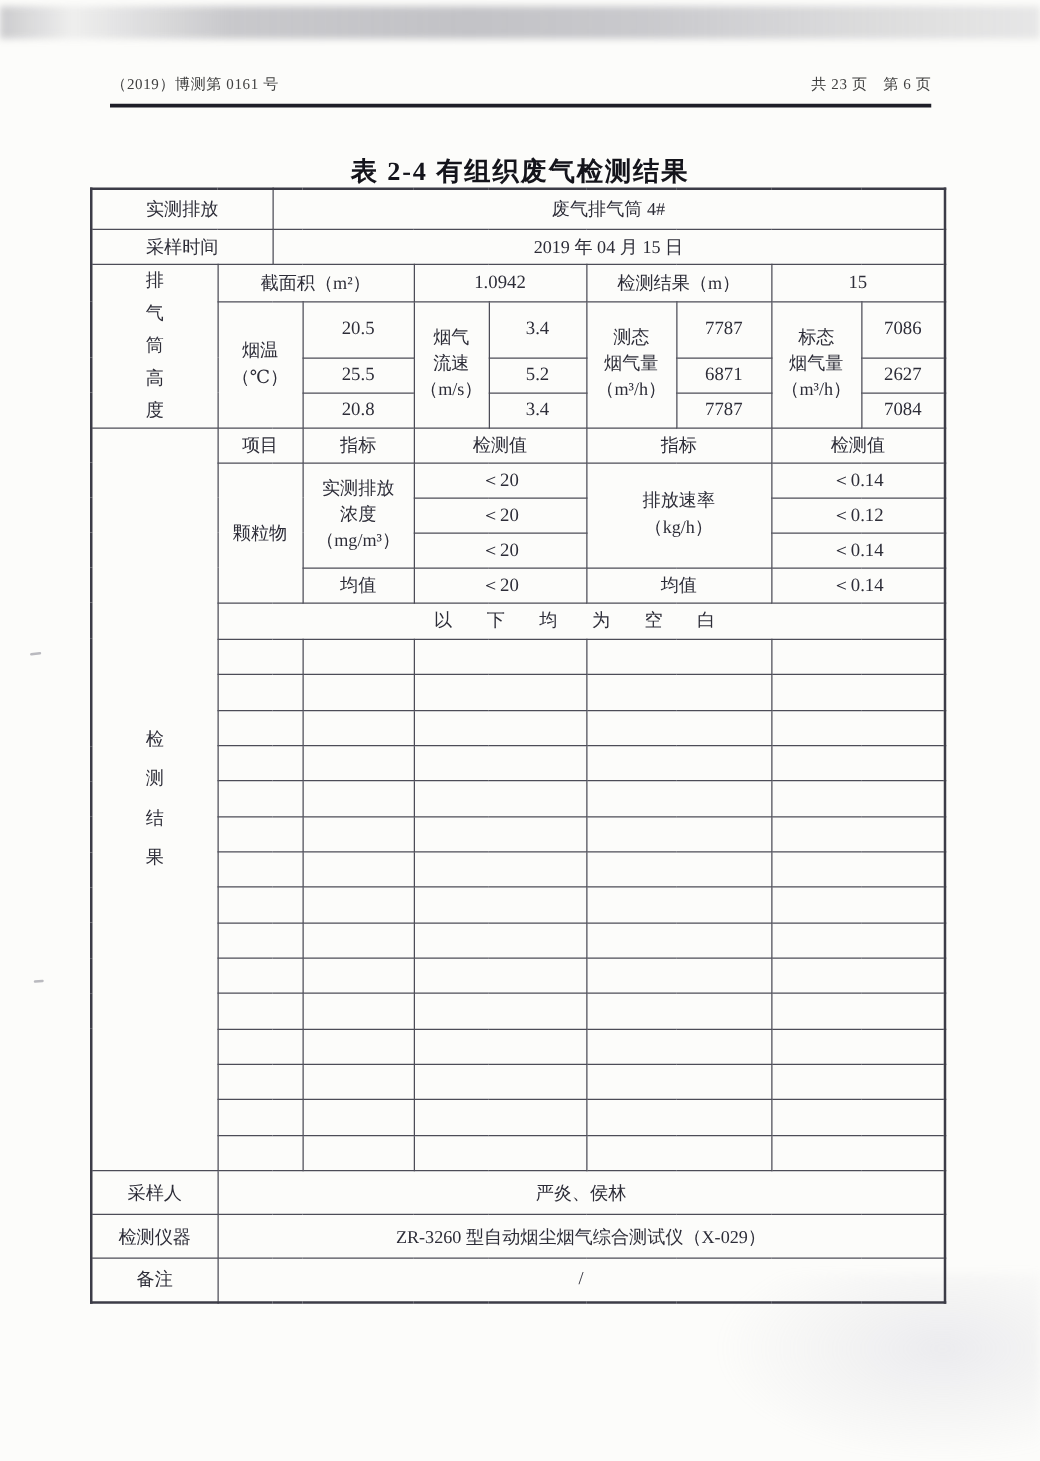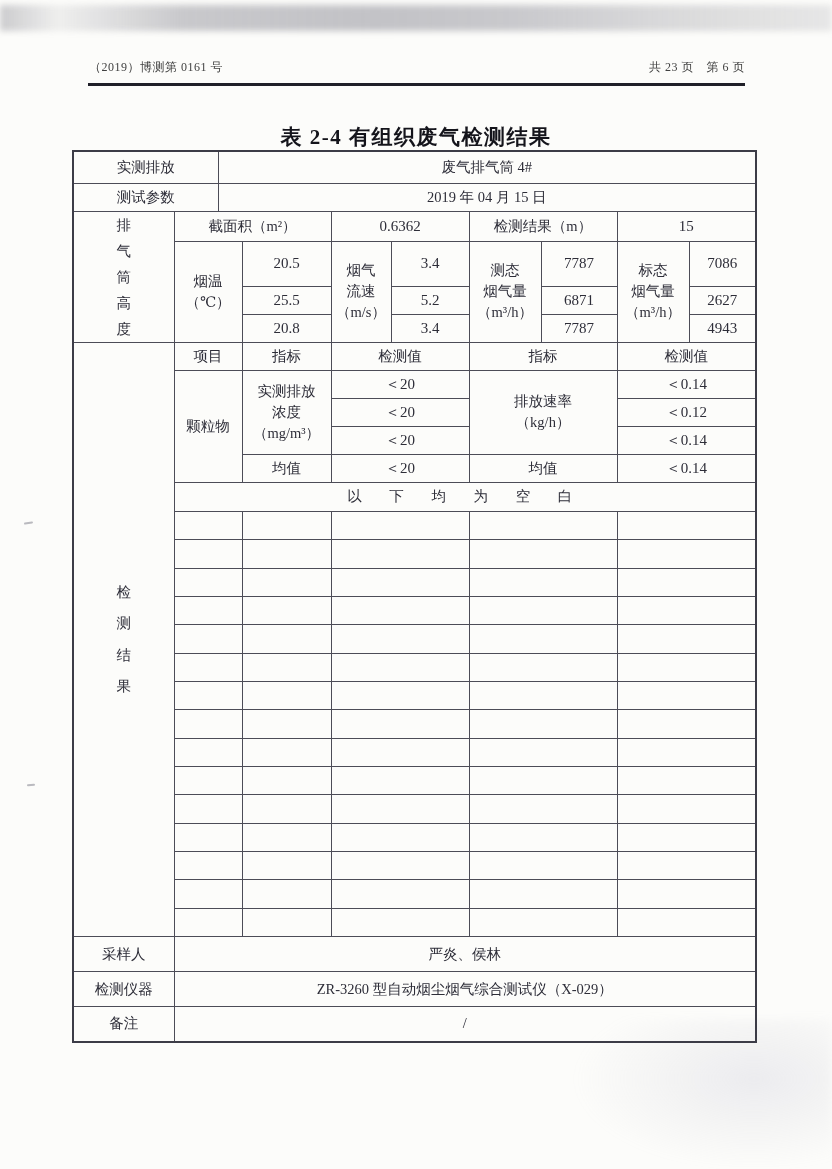--- a/index.html
+++ b/index.html
@@ -96,30 +96,30 @@
       <col style="width:72px">
     <col style="width:67px">
   </colgroup>
   <tbody>
 
     <tr class="r-site">
       <td colspan="2">实测排放</td>
       <td colspan="8">废气排气筒 4#</td>
     </tr>
     <tr class="r-time">
-      <td colspan="2">测试参数</td>
+      <td colspan="2">采样时间</td>
       <td colspan="8">2019 年 04 月 15 日</td>
     </tr>
 
     <tr class="r-sect">
       <td rowspan="4" class="vlabel short">
         <span>排气筒高度</span>
       </td>
       <td colspan="3">截面积（m²）</td>
-      <td colspan="2" class="num">0.6362</td>
+      <td colspan="2" class="num">1.0942</td>
       <td colspan="2">检测结果（m）</td>
       <td colspan="2" class="num">15</td>
     </tr>
     <tr class="r-28">
       <td colspan="2" rowspan="3" class="pre">烟温
 （℃）</td>
       <td class="num">20.5</td>
       <td rowspan="3" class="pre">烟气
 流速
 （m/s）</td>
@@ -136,21 +136,21 @@
     <tr class="r-28">
       <td class="num">25.5</td>
       <td class="num">5.2</td>
       <td class="num">6871</td>
       <td class="num">2627</td>
     </tr>
     <tr class="r-28">
       <td class="num">20.8</td>
       <td class="num">3.4</td>
       <td class="num">7787</td>
-      <td class="num">4943</td>
+      <td class="num">7084</td>
     </tr>
 
     <tr class="r-28">
       <td rowspan="21" class="vlabel tall">
         <span>检测结果</span>
       </td>
       <td colspan="2">项目</td>
       <td>指标</td>
       <td colspan="2">检测值</td>
       <td colspan="2">指标</td>

